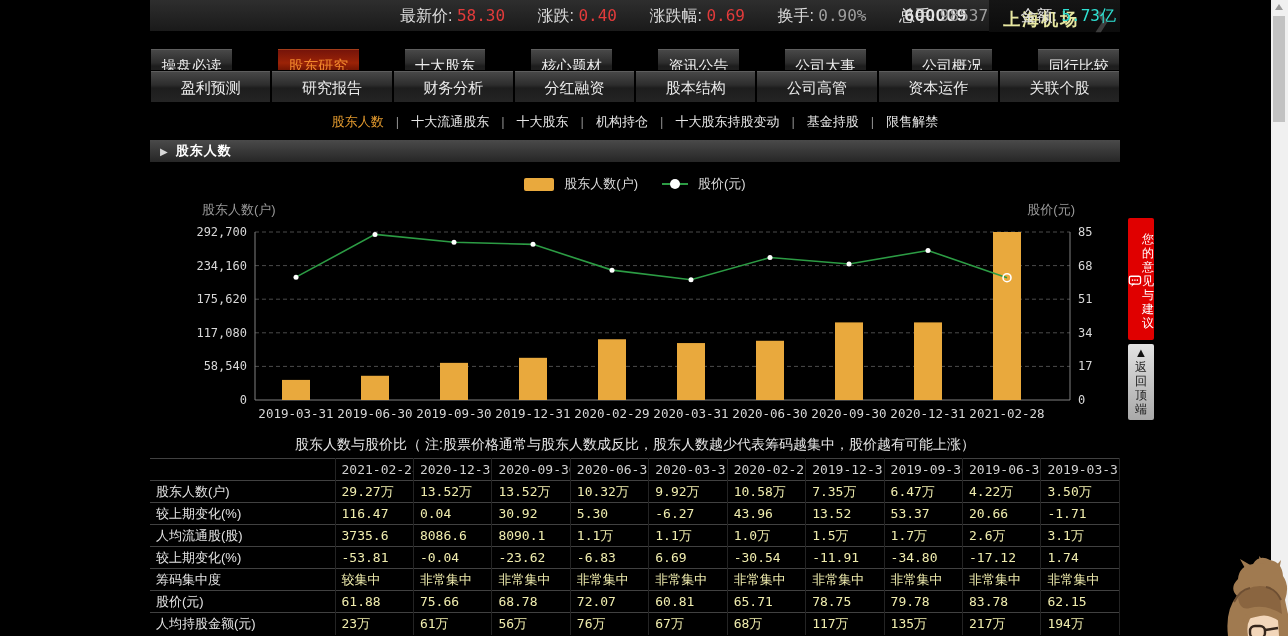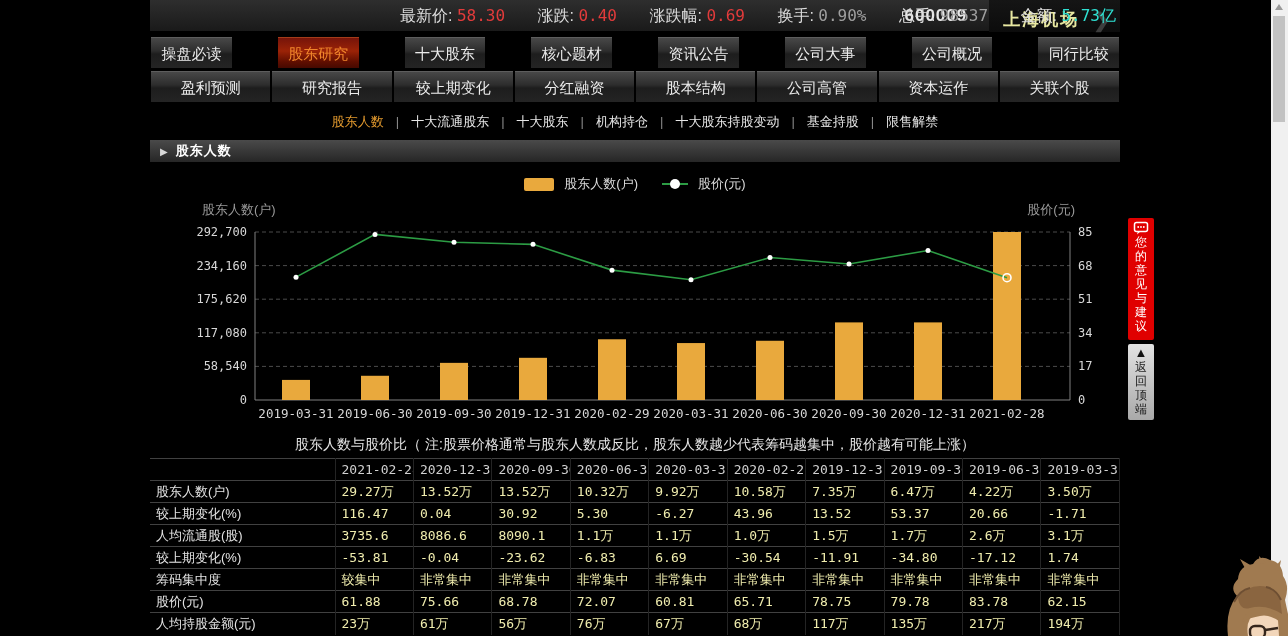--- a/index.html
+++ b/index.html
@@ -18,21 +18,21 @@
   .stock-name { color:#e9e9a2; font-size:17px; font-weight:bold; letter-spacing:2px; }
   .badge-chevron { color:#3d3d3d; font-size:20px; font-weight:bold; margin-left:14px; }
   .quote-fields { position:absolute; left:250px; right:4px; top:0; height:32px;
     display:flex; align-items:center; justify-content:space-between; }
   .qf { font-size:16px; white-space:nowrap; }
   .qf .lbl { color:#dcdcdc; }
   .qf .val { font-family:"DejaVu Sans Mono",monospace; }
 
   
   .nav-row { position:absolute; left:0; width:970px; height:33px; display:flex; }
-  .nav-row-1 { top:36px;gap:44px; } .nav-row-2 { top:70px; }
+  .nav-row-1 { top:48px;gap:44px; } .nav-row-2 { top:70px; }
   .nav-btn { flex:1; height:33px; line-height:33px; text-align:center; color:#ececec; font-size:15px;
     background:linear-gradient(180deg,#4a4a4a,#2d2d2d 45%,#1d1d1d 55%,#242424);
     border:1px solid #000; box-shadow:inset 0 1px 0 #5e5e5e; cursor:pointer; }
   .nav-btn.active { background:linear-gradient(180deg,#73130a,#9b2307 45%,#5f0e00 80%,#470900);
     color:#f0862c; box-shadow:inset 0 1px 0 #a33c1a; }
 
   
   .subnav { position:absolute; left:0; top:109px; width:970px; height:26px; line-height:26px;
     text-align:center; font-size:13px; }
   .subnav-link { color:#e6e6e6; cursor:pointer; padding:0 4px; }
@@ -65,21 +65,21 @@
   table.grid td, table.grid th { height:22px; border-top:1px solid #414141; border-right:1px solid #242424;
     padding:0 0 0 6px; text-align:left; font-weight:normal; white-space:nowrap; overflow:hidden; }
   table.grid col.c-label { width:185px; }
   th.date-cell { color:#d0d0d0; font-family:"DejaVu Sans Mono",monospace; font-size:13px; }
   td.label-cell { color:#e4e4e4; }
   td.value-cell { color:#f0edae; font-family:"DejaVu Sans Mono",monospace; }
 
   
   .feedback-btn { position:absolute; left:1128px; top:218px; width:26px; height:122px;
     background:#e00000; border-radius:2px; color:#fff; cursor:pointer;
-    display:flex; flex-direction:column; align-items:center; padding-top:3px; }
+    display:flex; flex-direction:row; align-items:center; padding-top:3px; }
   .feedback-text, .backtop-text { font-size:12px; line-height:14px; width:14px;
     word-break:break-all; text-align:center; }
   .backtop-btn { position:absolute; left:1128px; top:344px; width:26px; height:76px;
     background:linear-gradient(180deg,#e2e2e2,#a9a9a9); border-radius:2px; color:#1c1c1c; cursor:pointer;
     display:flex; flex-direction:column; align-items:center; padding-top:2px; }
   .backtop-arrow { font-size:13px; color:#111; line-height:14px; }
 
   
   .scrollbar { position:absolute; left:1271px; top:0; width:17px; height:636px; background:#f0f0f0; z-index:1; }
   .scroll-up { position:absolute; left:4px; top:4px; width:0; height:0;
@@ -116,21 +116,21 @@
         <div class="nav-btn">十大股东</div>
         <div class="nav-btn">核心题材</div>
         <div class="nav-btn">资讯公告</div>
         <div class="nav-btn">公司大事</div>
         <div class="nav-btn">公司概况</div>
         <div class="nav-btn">同行比较</div>
       </div>
     <div class="nav-row nav-row-2">
         <div class="nav-btn">盈利预测</div>
         <div class="nav-btn">研究报告</div>
-        <div class="nav-btn">较上期变化</div>
+        <div class="nav-btn">财务分析</div>
         <div class="nav-btn">分红融资</div>
         <div class="nav-btn">股本结构</div>
         <div class="nav-btn">公司高管</div>
         <div class="nav-btn">资本运作</div>
         <div class="nav-btn">关联个股</div>
       </div>
 
     <div class="subnav"><span class="subnav-link active">股东人数</span><span class="subnav-sep">|</span><span class="subnav-link">十大流通股东</span><span class="subnav-sep">|</span><span class="subnav-link">十大股东</span><span class="subnav-sep">|</span><span class="subnav-link">机构持仓</span><span class="subnav-sep">|</span><span class="subnav-link">十大股东持股变动</span><span class="subnav-sep">|</span><span class="subnav-link">基金持股</span><span class="subnav-sep">|</span><span class="subnav-link">限售解禁</span></div>
 
     <div class="section-bar">

